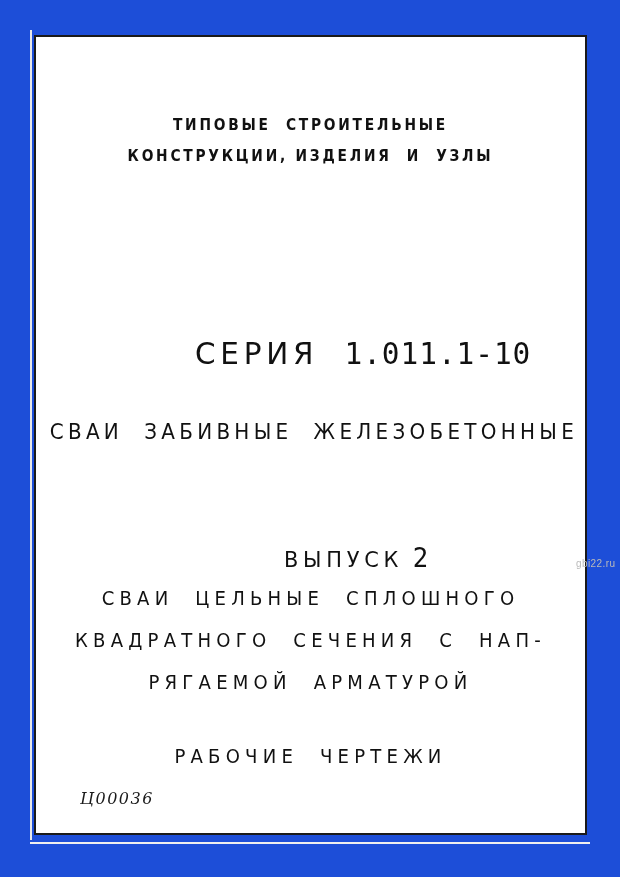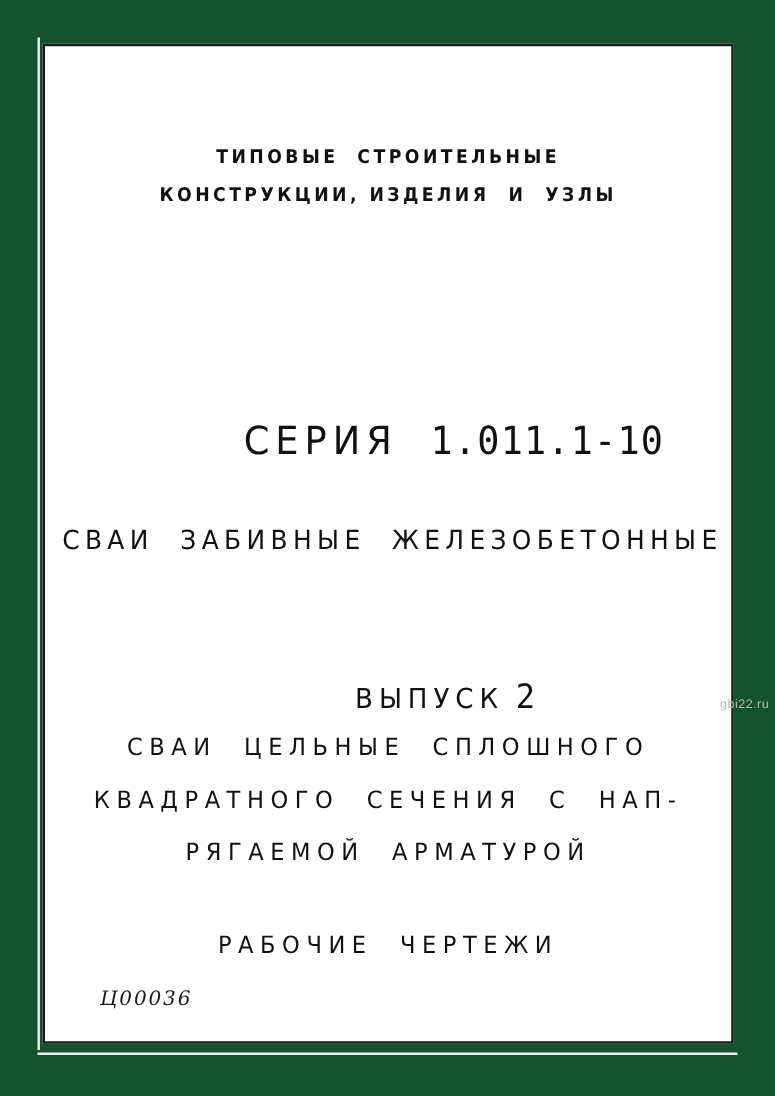--- a/index.html
+++ b/index.html
@@ -14,21 +14,21 @@
     font-family: "DejaVu Sans", sans-serif;
     overflow: hidden;
   }
 
   .page {
     position: absolute;
     left: 0;
     top: 0;
     width: 620px;
     height: 877px;
-    background: #14532d;
+    background: #1d4ed8;
   }
 
   
   .frame {
     position: absolute;
     left: 34px;
     top: 35px;
     width: 553px;
     height: 800px;
     border: 2px solid #1a1a1a;

